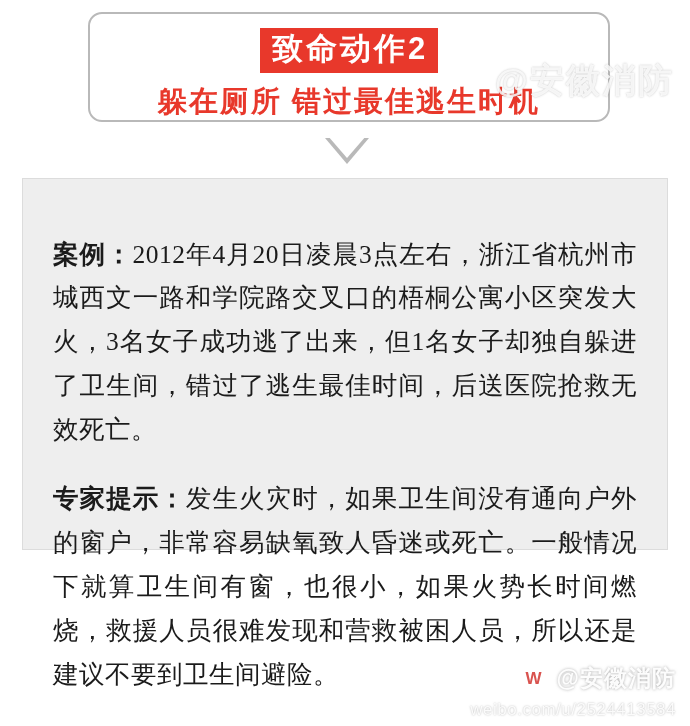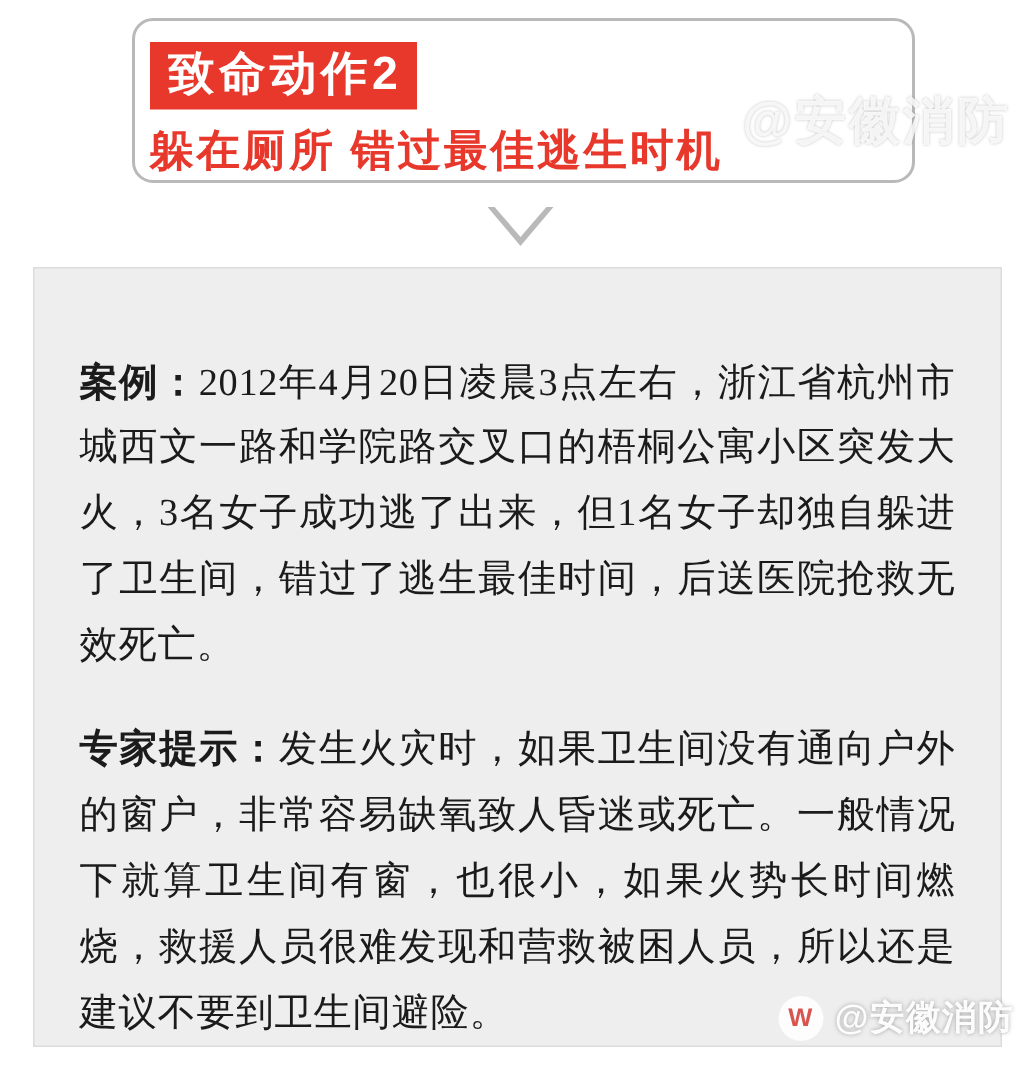--- a/index.html
+++ b/index.html
@@ -26,21 +26,21 @@
   .callout {
     position: absolute;
     left: 88px;
     top: 12px;
     width: 522px;
     box-sizing: border-box;
     border: 2px solid #b9b9b9;
     border-radius: 14px;
     background: #ffffff;
     padding: 14px 10px 0 10px;
-    text-align: left;
+    text-align: center;
   }
   .callout-line1 {
     display: inline-block;
     background: #e8382b;
     color: #ffffff;
     font-size: 31px;
     font-weight: bold;
     letter-spacing: 3px;
     line-height: 1.25;
     padding: 2px 10px 4px 12px;
@@ -76,21 +76,21 @@
     border-right: 19px solid transparent;
     border-top: 22px solid #ffffff;
   }
 
   
   .body-panel {
     position: absolute;
     left: 22px;
     top: 178px;
     width: 646px;
-    height: 520px;
+    height: 372px;
     box-sizing: border-box;
     background: #eeeeee;
     border: 1px solid #dcdcdc;
     padding: 28px 30px 20px 30px;
   }
   .para {
     color: #1b1b1b;
     font-size: 25.5px;
     line-height: 1.72;
     letter-spacing: 0.5px;
@@ -179,14 +179,15 @@
     </p>
     <p class="para">
       <span class="lead">专家提示：</span><span>发生火灾时，如果卫生间没有通向户外的窗户，非常容易缺氧致人昏迷或死亡。一般情况下就算卫生间有窗，也很小，如果火势长时间燃烧，救援人员很难发现和营救被困人员，所以还是建议不要到卫生间避险。</span>
     </p>
   </div>
 
   <div class="wm-bottom">
     <span class="weibo-badge">W</span>
     <span class="wm-text">@安徽消防</span>
   </div>
+  <div class="wm-url">weibo.com/u/2524413584</div>
 
 </div>
 
 </body></html>

